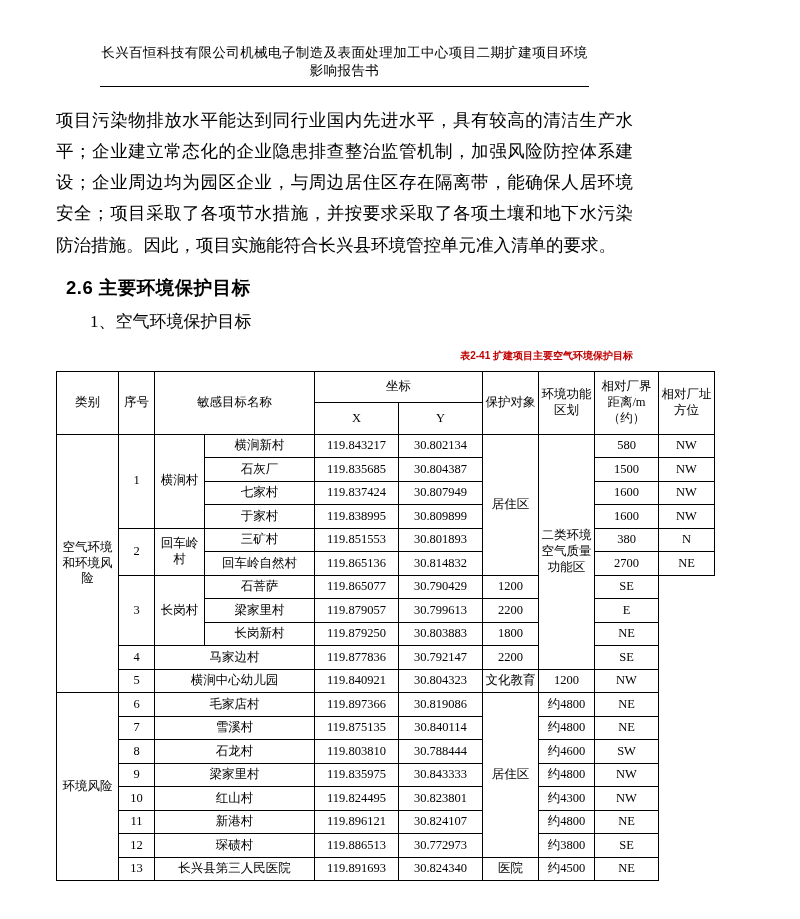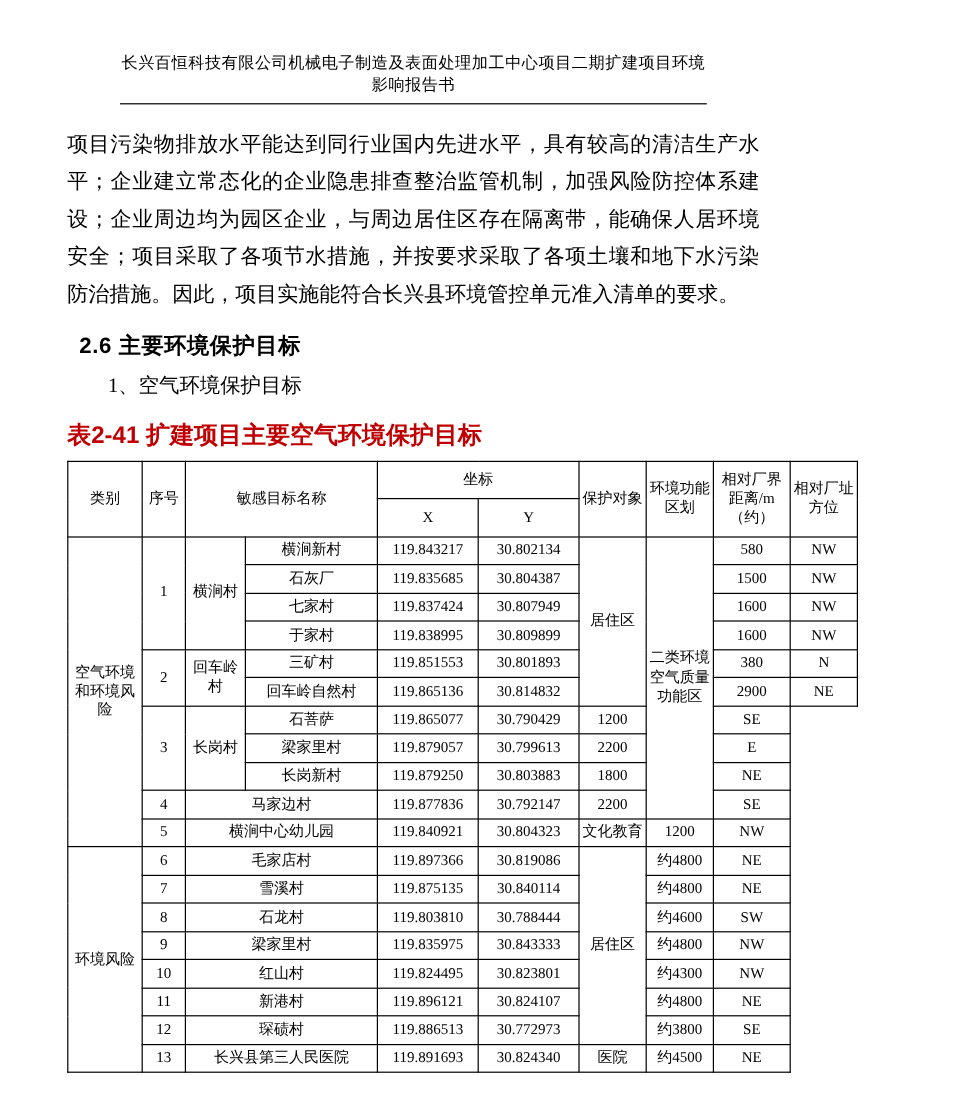--- a/index.html
+++ b/index.html
@@ -58,24 +58,24 @@
     line-height: 1.78;
     margin-top: 8px;
     text-align: justify;
     text-justify: inter-ideograph;
   }
   .para .indent {
     display: inline-block;
     width: 34px;
   }
   .table-caption {
-    text-align: left;
+    text-align: right;
     color: #c00000;
     font-weight: bold;
-    font-size: 20px;
+    font-size: 10px;
     margin: 16px 0 8px 0;
     font-family: "Liberation Sans", sans-serif;
   }
   table.data {
     border-collapse: collapse;
     width: 100%;
     font-size: 12.5px;
     table-layout: fixed;
   }
   table.data th, table.data td {
@@ -192,21 +192,21 @@
         <td>三矿村</td>
         <td class="num-cell">119.851553</td>
         <td class="num-cell">30.801893</td>
         <td>380</td>
         <td>N</td>
       </tr>
       <tr>
         <td>回车岭自然村</td>
         <td class="num-cell">119.865136</td>
         <td class="num-cell">30.814832</td>
-        <td>2900</td>
+        <td>2700</td>
         <td>NE</td>
       </tr>
 
       <tr>
         <td rowspan="3">3</td>
         <td rowspan="3" class="vert-label">长岗村</td>
         <td>石菩萨</td>
         <td class="num-cell">119.865077</td>
         <td class="num-cell">30.790429</td>
         <td>1200</td>

